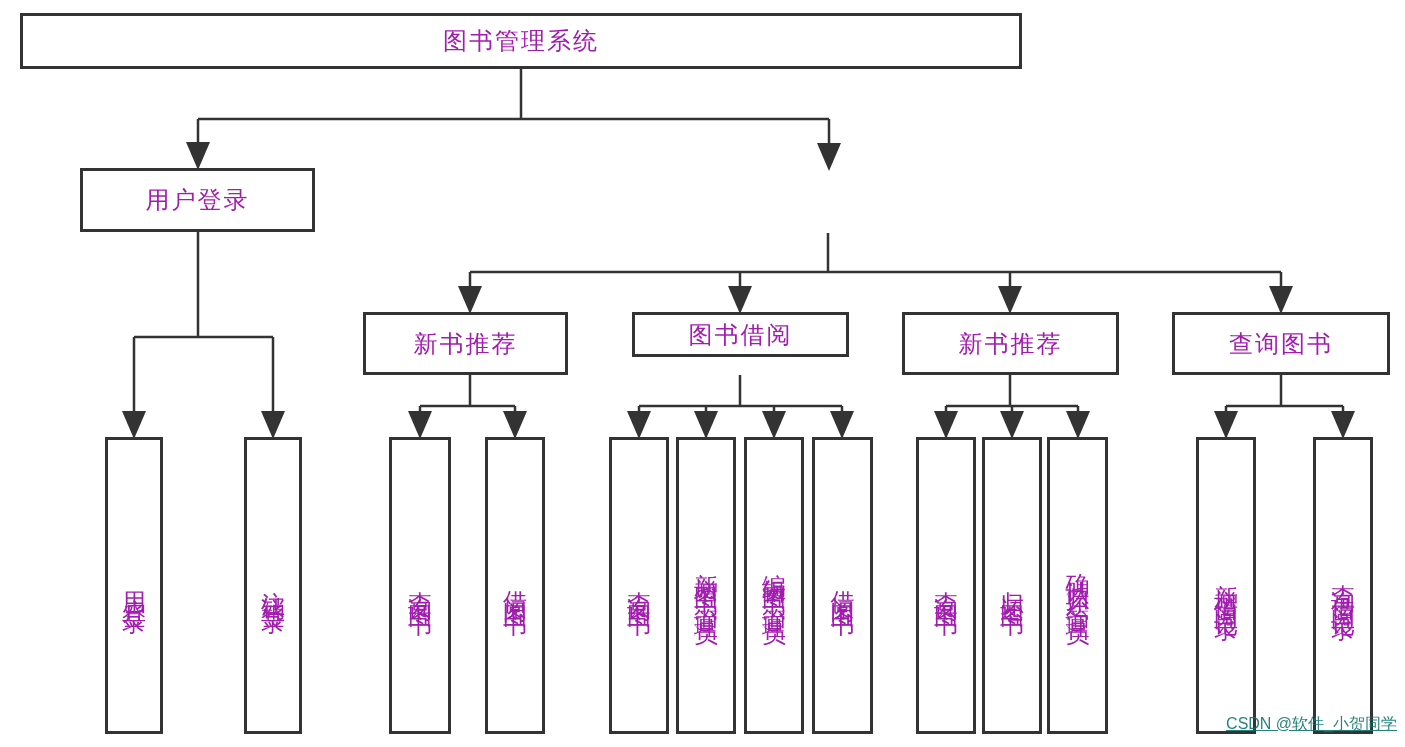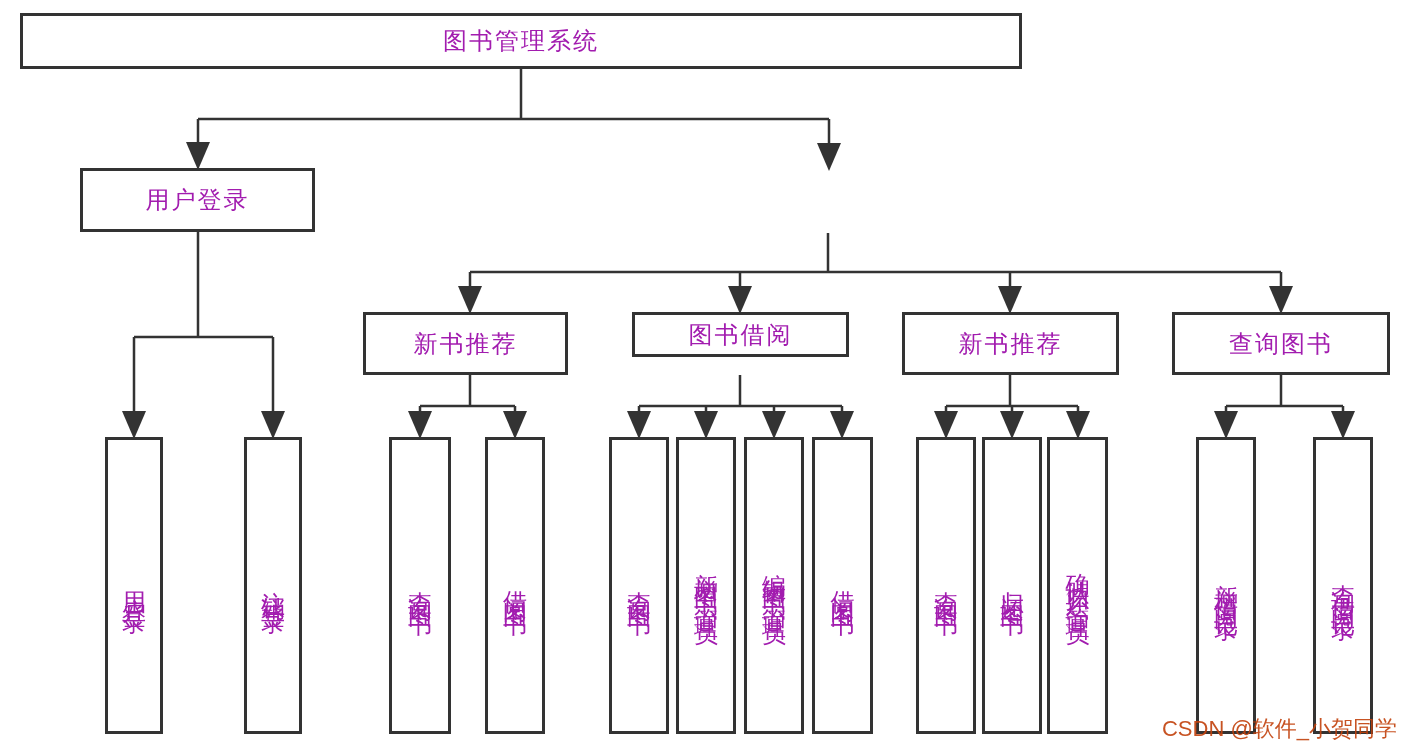--- a/index.html
+++ b/index.html
@@ -25,25 +25,26 @@
     writing-mode:vertical-rl;
     text-orientation:mixed;
     font-size:24px;
     letter-spacing:7px;
     line-height:1;
     white-space:nowrap;
   }
   .watermark{
     position:absolute;
     right:8px;top:714px;
-    font-size:22px;
-    color:#c2410c;
+    font-size:16px;
+    color:#0f766e;
     opacity:.9;
     z-index:10;
     white-space:nowrap;
+    text-decoration:underline;
   }
   
   #n-root{left:20px;top:13px;width:1002px;height:56px;}
   #n-l1a{left:80px;top:168px;width:235px;height:64px;}
   #n-l1b{left:710px;top:169px;width:237px;height:64px;}
   #n-l2a{left:363px;top:312px;width:205px;height:63px;}
   #n-l2b{left:632px;top:312px;width:217px;height:45px;}
   #n-l2c{left:902px;top:312px;width:217px;height:63px;}
   #n-l2d{left:1172px;top:312px;width:218px;height:63px;}
   .leaf{top:437px;height:297px;}

